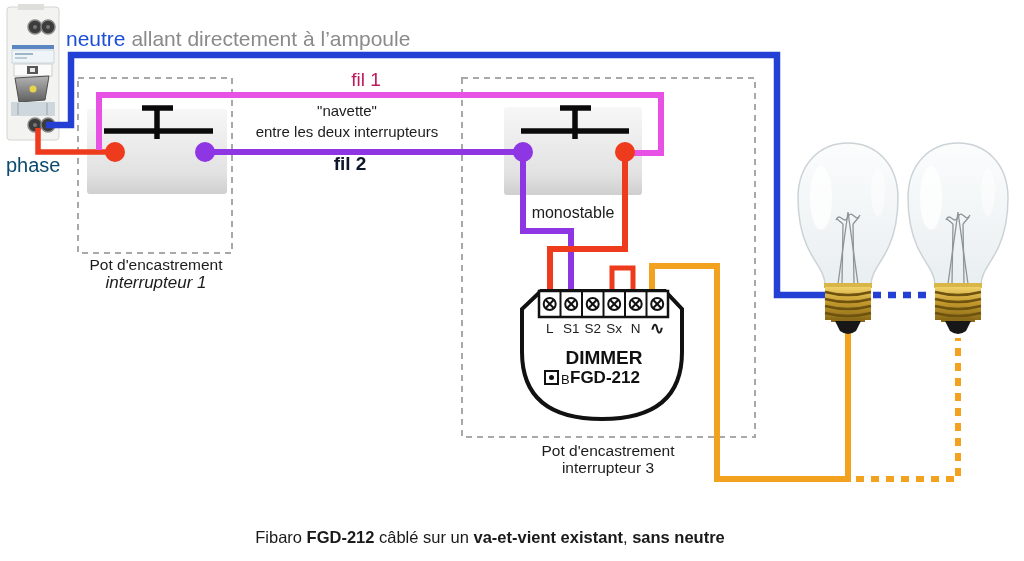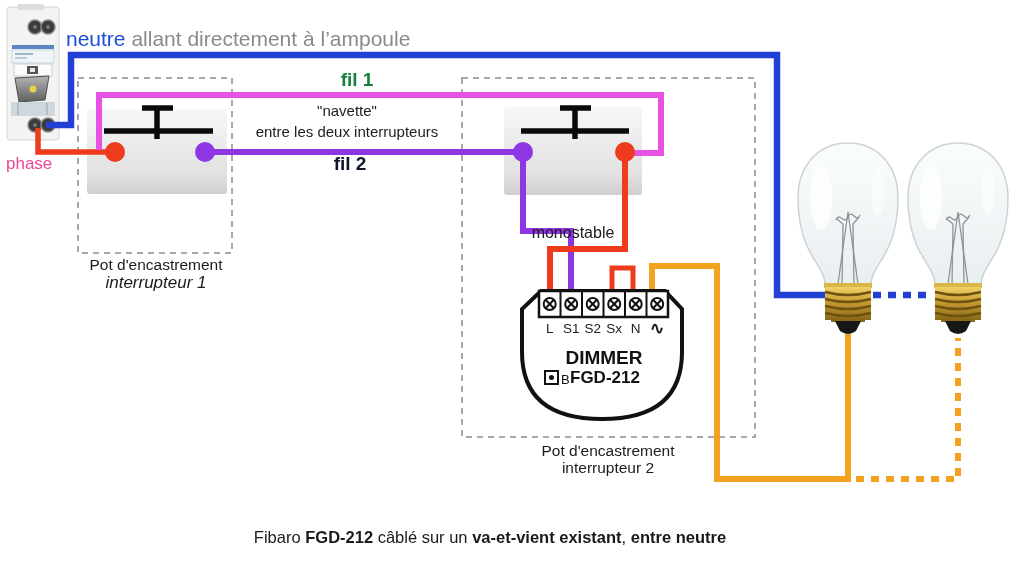--- a/index.html
+++ b/index.html
@@ -3,28 +3,28 @@
 <meta charset="utf-8">
 <style>
   html,body{margin:0;padding:0;background:#fff;}
   .canvas{position:relative;width:1024px;height:561px;background:#fff;overflow:hidden;
           font-family:"Liberation Sans",sans-serif;}
   svg{position:absolute;left:0;top:0;}
   .lbl{position:absolute;color:#1c1c1c;line-height:1.12;white-space:nowrap;}
   .center{text-align:center;}
   .title{left:66px;top:27px;font-size:21px;color:#8a8a8a;}
   .t-blue{color:#1d4ed8;}
-  .fil1{left:307px;top:69px;width:100px;font-size:19px;font-weight:bold;color:#15803d;}
+  .fil1{left:316px;top:69px;width:100px;font-size:19px;font-weight:normal;color:#be185d;}
   .nav1{left:238px;top:103px;width:218px;font-size:15px;}
   .nav2{left:238px;top:124px;width:218px;font-size:15px;}
   .fil2{left:300px;top:153px;width:100px;font-size:19px;font-weight:bold;color:#0f172a;}
-  .phase{left:6px;top:154px;font-size:17px;color:#ec4899;text-align:center;}
+  .phase{left:6px;top:154px;font-size:20px;color:#0c4a6e;text-align:center;}
   .bp1{left:87px;top:198px;width:140px;font-size:16px;}
   .bp2a{left:504px;top:196px;width:138px;font-size:16px;}
-  .bp2b{left:504px;top:224px;width:138px;font-size:16px;}
+  .bp2b{left:504px;top:204px;width:138px;font-size:16px;}
   .pot1a{left:58px;top:256px;width:196px;font-size:15.5px;}
   .pot1b{left:58px;top:273px;width:196px;font-size:17px;font-style:italic;}
   .pot2a{left:512px;top:442px;width:192px;font-size:15.5px;}
   .pot2b{left:512px;top:459px;width:192px;font-size:15.5px;}
   .caption{left:0;top:528px;width:980px;font-size:16.5px;color:#1a1a1a;}
   .caption b{font-weight:bold;}
 </style>
 </head>
 <body>
 
@@ -219,17 +219,17 @@
 <div class="lbl nav1 center">"navette"</div>
 <div class="lbl nav2 center">entre les deux interrupteurs</div>
 <div class="lbl fil2 center">fil 2</div>
 <div class="lbl phase">phase</div>
 
 <div class="lbl bp2b center">monostable</div>
 
 <div class="lbl pot1a center">Pot d'encastrement</div>
 <div class="lbl pot1b center">interrupteur 1</div>
 <div class="lbl pot2a center">Pot d'encastrement</div>
-<div class="lbl pot2b center">interrupteur 2</div>
-
-<div class="lbl caption center"><span>Fibaro </span><b>FGD-212</b><span> câblé sur un </span><b>va-et-vient existant</b><span>, </span><b>entre neutre</b></div>
+<div class="lbl pot2b center">interrupteur 3</div>
+
+<div class="lbl caption center"><span>Fibaro </span><b>FGD-212</b><span> câblé sur un </span><b>va-et-vient existant</b><span>, </span><b>sans neutre</b></div>
 
 </div>
 
 </body></html>

